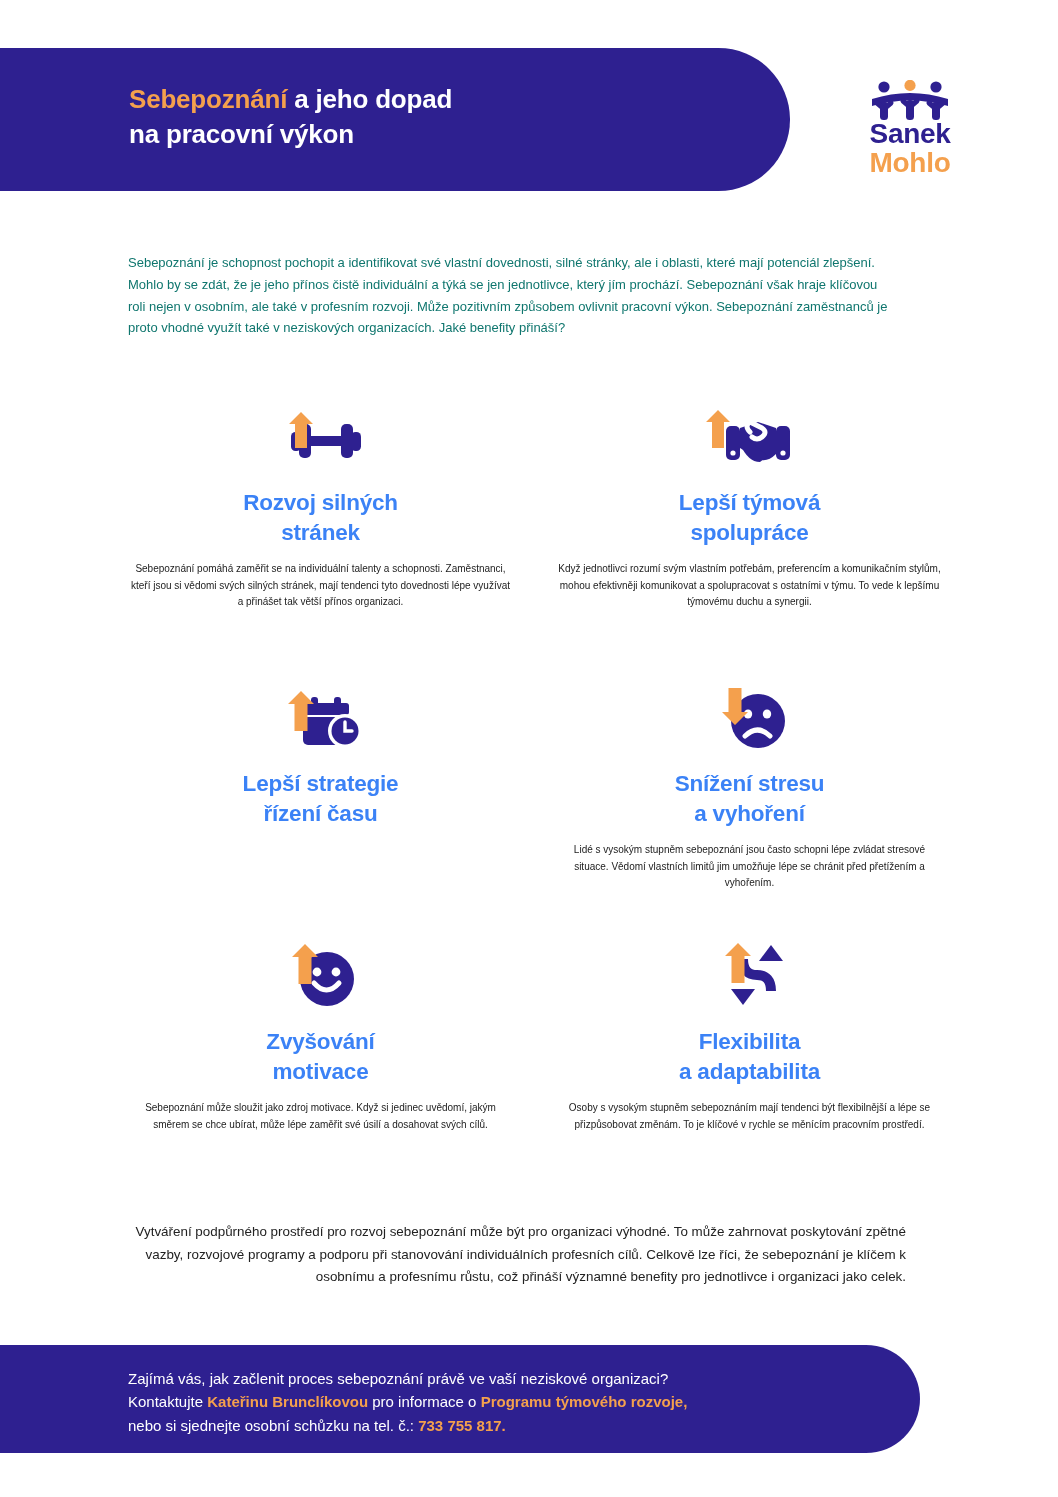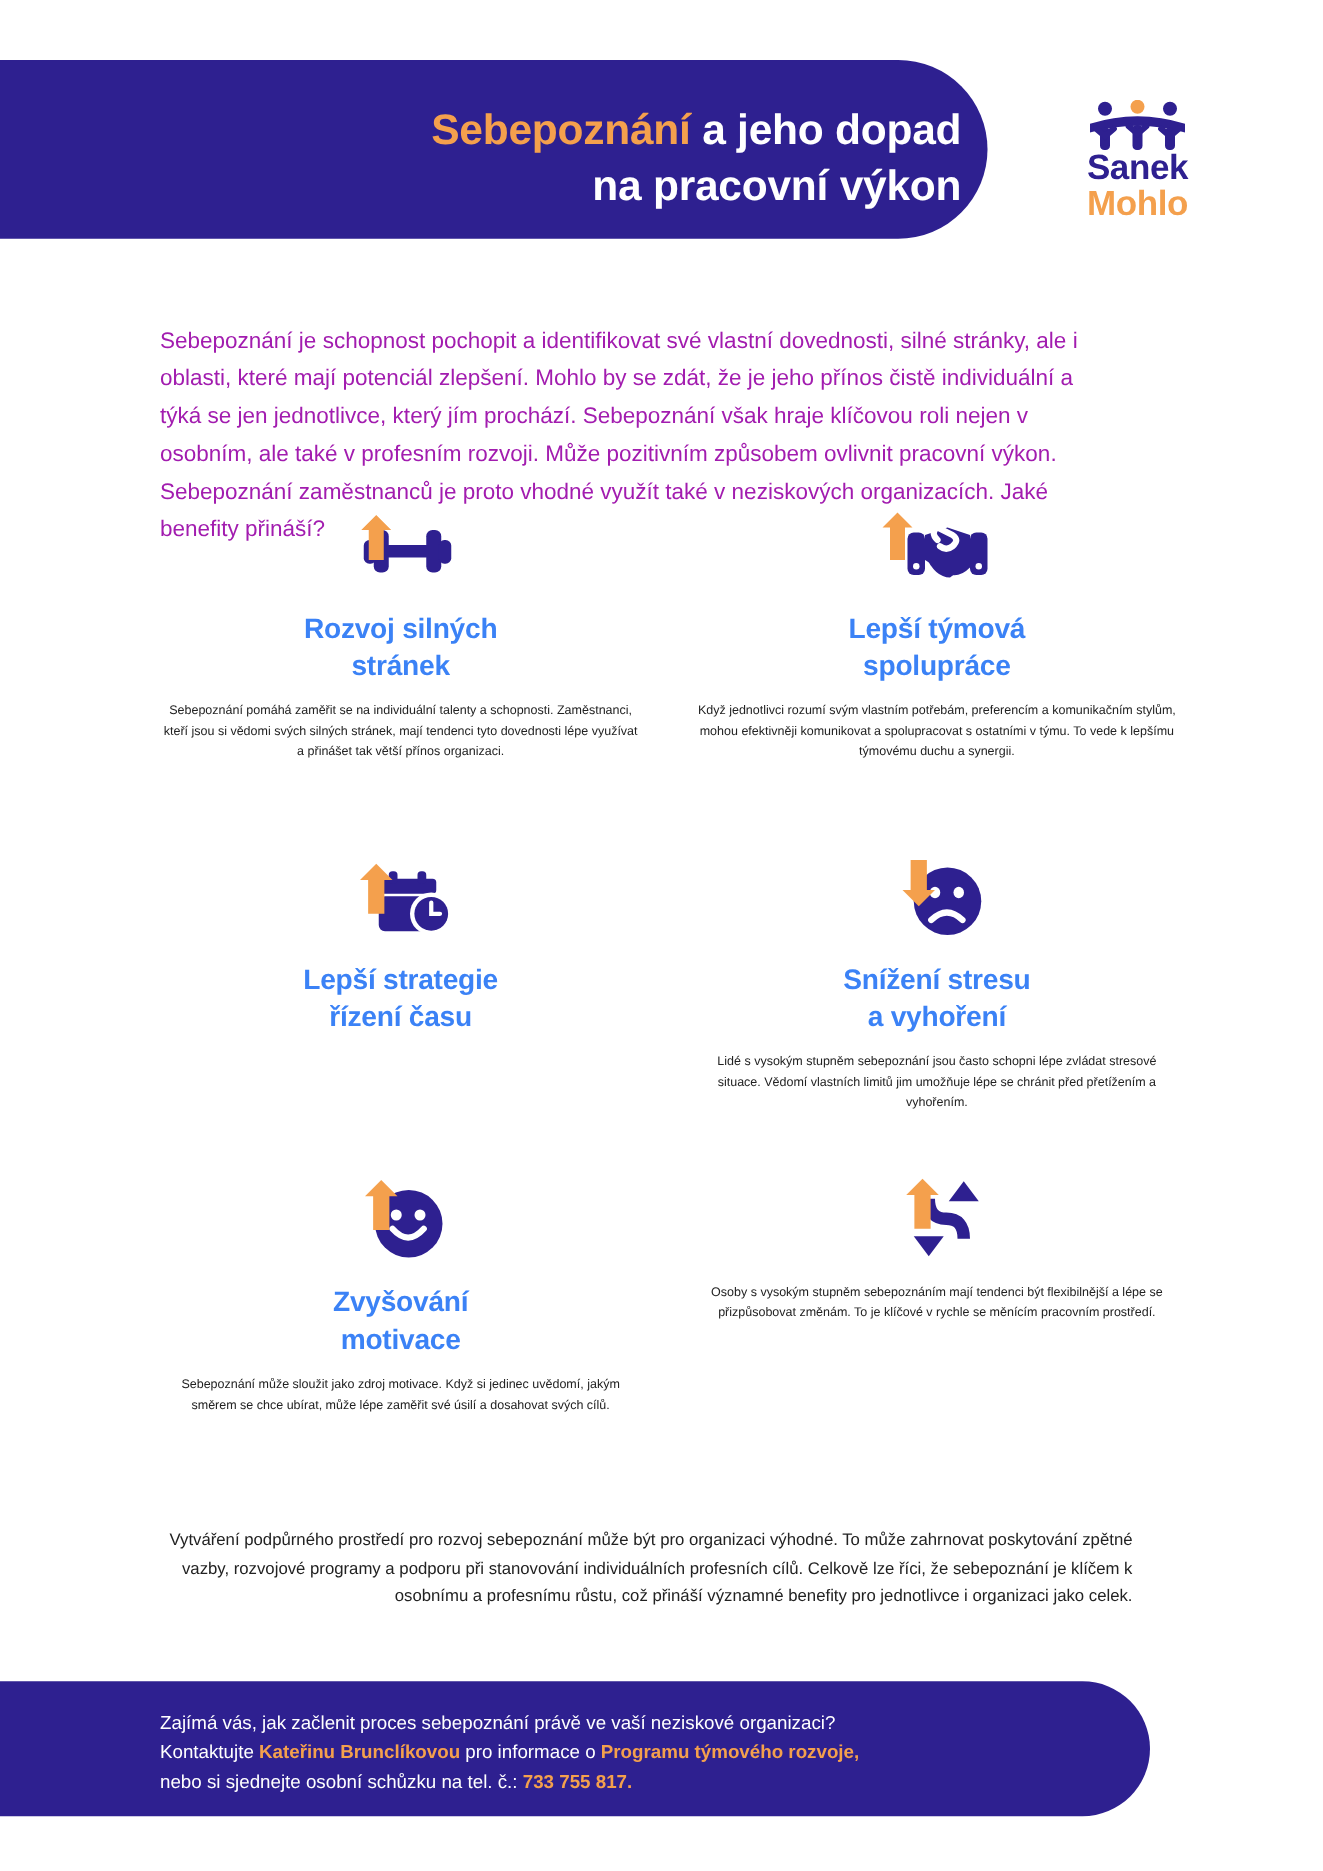--- a/index.html
+++ b/index.html
@@ -18,25 +18,24 @@
   .header-band{
     position:absolute;left:0;top:48px;
     width:790px;height:143px;
     background:#2e2090;
     border-top-right-radius:72px;
     border-bottom-right-radius:72px;
   }
   .header-title{
     position:absolute;left:129px;top:82px;
     width:640px;
-    font-size:34px;font-weight:bold;
+    font-size:26px;font-weight:bold;
     line-height:1.33;
     letter-spacing:-0.2px;
     color:#ffffff;
-    text-align:right;
   }
   .header-title .hl{color:#f4a04d;}
 
   
   .logo{
     position:absolute;left:842px;top:80px;
     width:136px;height:100px;
     text-align:center;
   }
   .logo-mark{display:block;margin:0 auto;}
@@ -44,22 +43,22 @@
     font-size:28px;font-weight:bold;line-height:1.03;
     letter-spacing:-0.3px;
   }
   .logo-sanek{color:#2e2090;}
   .logo-ponte{color:#f4a04d;}
 
   
   .intro{
     position:absolute;left:128px;top:239px;
     width:768px;
-    font-size:18px;line-height:1.68;
-    color:#a21caf;
+    font-size:13px;line-height:1.68;
+    color:#0f766e;
     text-align:left;
   }
   .closing{
     position:absolute;left:128px;top:1208px;
     width:778px;
     font-size:13.4px;line-height:1.68;
     color:#222222;
     text-align:right;
   }
 
@@ -254,20 +253,24 @@
 
       <div class="card">
         <div class="card-icon">
           <svg width="100" height="80" viewBox="0 0 100 80">
             <path d="M43 28 Q43 44 57 44 Q71 44 71 60" stroke="#2e2090" stroke-width="10" fill="none" stroke-linecap="butt"></path>
             <path d="M43 74 L31 58 L55 58 Z" fill="#2e2090"></path>
             <path d="M71 28 L59 44 L83 44 Z" fill="#2e2090" transform="translate(0,-14)"></path>
             <path d="M38 12 L51 25 L44.5 25 L44.5 52 L31.5 52 L31.5 25 L25 25 Z" fill="#f4a04d"></path>
           </svg>
         </div>
+        <div class="card-title">
+          <span>Flexibilita</span><br>
+          <span>a adaptabilita</span>
+        </div>
         <div class="card-desc">Osoby s vysokým stupněm sebepoznáním mají tendenci být flexibilnější a lépe se přizpůsobovat změnám. To je klíčové v rychle se měnícím pracovním prostředí.</div>
       </div>
     </div>
 
   </div>
 
   <p class="closing">Vytváření podpůrného prostředí pro rozvoj sebepoznání může být pro organizaci výhodné. To může zahrnovat poskytování zpětné vazby, rozvojové programy a podporu při stanovování individuálních profesních cílů. Celkově lze říci, že sebepoznání je klíčem k osobnímu a profesnímu růstu, což přináší významné benefity pro jednotlivce i organizaci jako celek.</p>
 
   <div class="footer-band"></div>
   <div class="footer-text">

